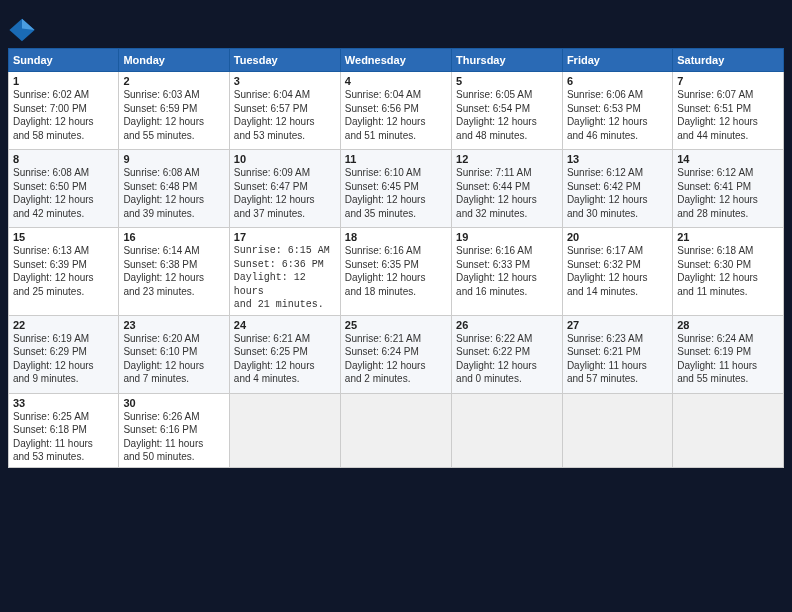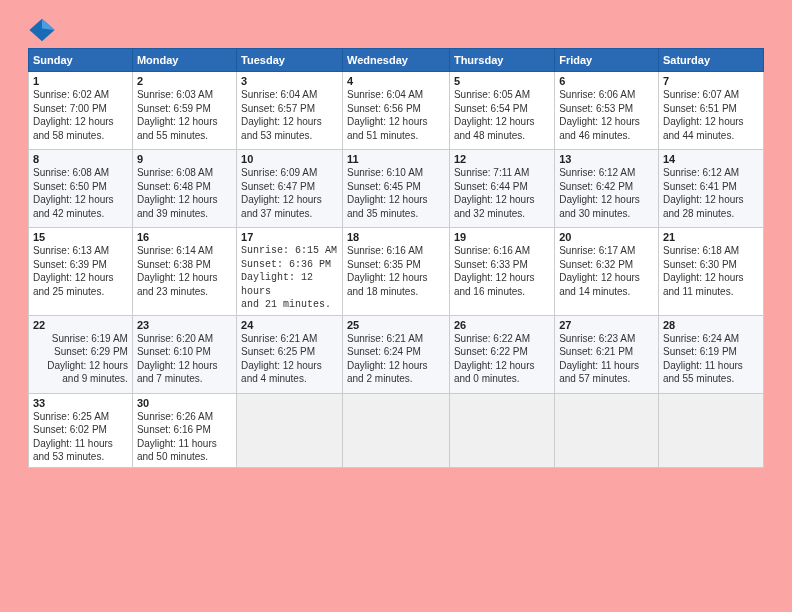--- a/index.html
+++ b/index.html
@@ -6,22 +6,22 @@
     body {
       font-family: Arial, sans-serif;
       background: #fff;
       width: 792px;
       height: 612px;
       overflow: hidden;
     }
     .page {
       width: 792px;
       height: 612px;
-      padding: 12px 28px;
-      background: #fca5a5;
+      padding: 12px 8px;
+      background: #0f172a;
     }
     .header {
       display: flex;
       align-items: flex-start;
       justify-content: space-between;
       margin-bottom: 4px;
     }
     .logo {
       display: flex;
       align-items: center;
@@ -284,21 +284,21 @@
             <span class="day-num">21</span>
             <div class="day-info" style="white-space: pre-line;">Sunrise: 6:18 AM
 Sunset: 6:30 PM
 Daylight: 12 hours
 and 11 minutes.</div>
           </td>
         </tr>
         <tr>
           <td>
             <span class="day-num">22</span>
-            <div class="day-info" style="white-space: pre-line; text-align: right;">Sunrise: 6:19 AM
+            <div class="day-info" style="white-space: pre-line;">Sunrise: 6:19 AM
 Sunset: 6:29 PM
 Daylight: 12 hours
 and 9 minutes.</div>
           </td>
           <td>
             <span class="day-num">23</span>
             <div class="day-info" style="white-space: pre-line;">Sunrise: 6:20 AM
 Sunset: 6:10 PM
 Daylight: 12 hours
 and 7 minutes.</div>
@@ -336,21 +336,21 @@
             <div class="day-info" style="white-space: pre-line;">Sunrise: 6:24 AM
 Sunset: 6:19 PM
 Daylight: 11 hours
 and 55 minutes.</div>
           </td>
         </tr>
         <tr class="last-row">
           <td>
             <span class="day-num">33</span>
             <div class="day-info" style="white-space: pre-line;">Sunrise: 6:25 AM
-Sunset: 6:02 PM
+Sunset: 6:18 PM
 Daylight: 11 hours
 and 53 minutes.</div>
           </td>
           <td>
             <span class="day-num">30</span>
             <div class="day-info" style="white-space: pre-line;">Sunrise: 6:26 AM
 Sunset: 6:16 PM
 Daylight: 11 hours
 and 50 minutes.</div>
           </td>

